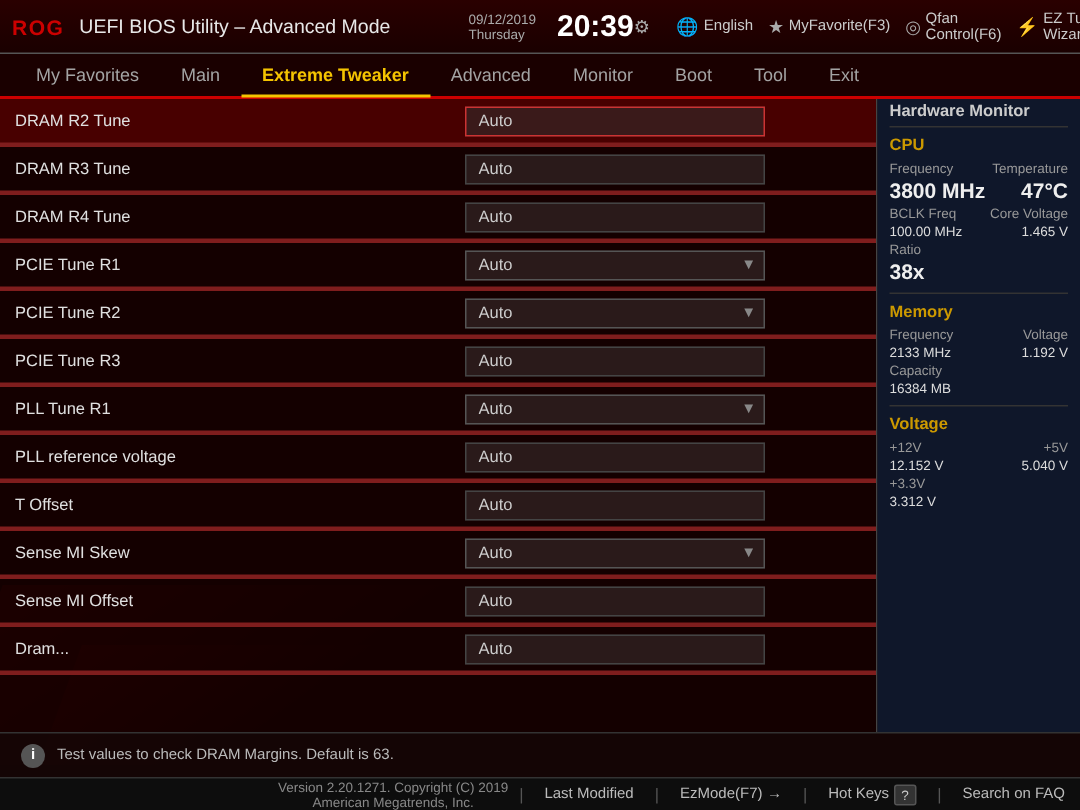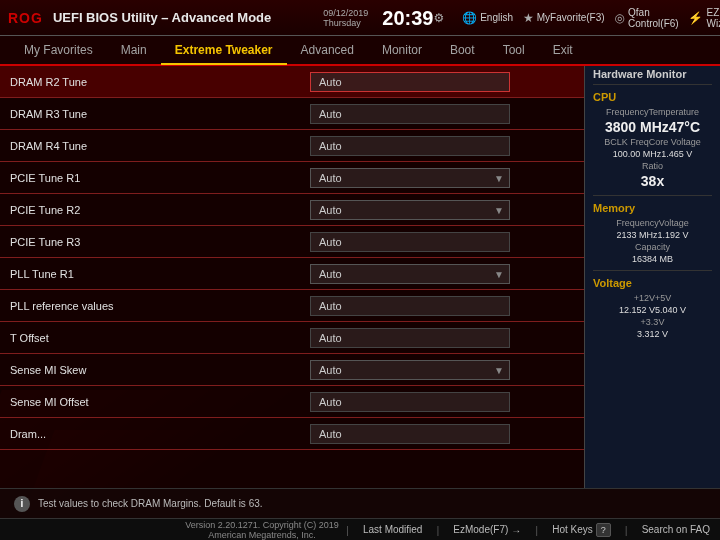--- a/index.html
+++ b/index.html
@@ -61,21 +61,21 @@
     .header-logo {
       color: #cc0000;
       font-size: 14px;
       font-weight: bold;
       letter-spacing: 1px;
       margin-right: 4px;
     }
     .header-title {
       color: #e8e8e8;
       font-size: 13px;
-      font-weight: bold;
+      font-weight: normal;
       flex: 0 0 auto;
       margin-right: 10px;
     }
 
     .datetime-block {
       display: flex;
       flex-direction: column;
       align-items: flex-start;
       margin-right: 8px;
       margin-left: 36px;
@@ -156,21 +156,21 @@
       border-right: 1px solid #444;
     }
     .settings-panel::-webkit-scrollbar { width: 6px; }
     .settings-panel::-webkit-scrollbar-track { background: #1a0000; }
     .settings-panel::-webkit-scrollbar-thumb { background: #cc0000; }
 
     .setting-row {
       display: flex;
       align-items: center;
       min-height: 32px;
-      border-bottom: 1px solid #7f1d1d;
+      border-bottom: 3px solid #7f1d1d;
       padding: 2px 10px;
     }
     .setting-row.active-row { background: rgba(150,0,0,0.4); }
     .setting-label {
       flex: 0 0 300px;
       color: #e0e0e0;
       font-size: 11px;
     }
     .setting-value {
       flex: 1;
@@ -235,21 +235,21 @@
       margin-bottom: 4px;
       margin-top: 4px;
     }
     .hw-divider {
       border: none;
       border-top: 1px solid #333;
       margin: 6px 0;
     }
     .hw-row {
       display: flex;
-      justify-content: center;
+      justify-content: space-between;
       margin-bottom: 2px;
     }
     .hw-label {
       color: #999;
       font-size: 9px;
     }
     .hw-value {
       color: #ddd;
       font-size: 9px;
     }
@@ -445,21 +445,21 @@
         <div class="select-wrapper">
           <select>
             <option>Auto</option>
           </select>
           <span class="select-arrow">▼</span>
         </div>
       </div>
     </div>
 
     <div class="setting-row">
-      <span class="setting-label">PLL reference values</span>
+      <span class="setting-label">PLL reference voltage</span>
       <div class="setting-value">
         <input type="text" class="setting-input" value="Auto" style="">
       </div>
     </div>
 
     <div class="setting-row">
       <span class="setting-label">T Offset</span>
       <div class="setting-value">
         <input type="text" class="setting-input" value="Auto" style="">
       </div>

